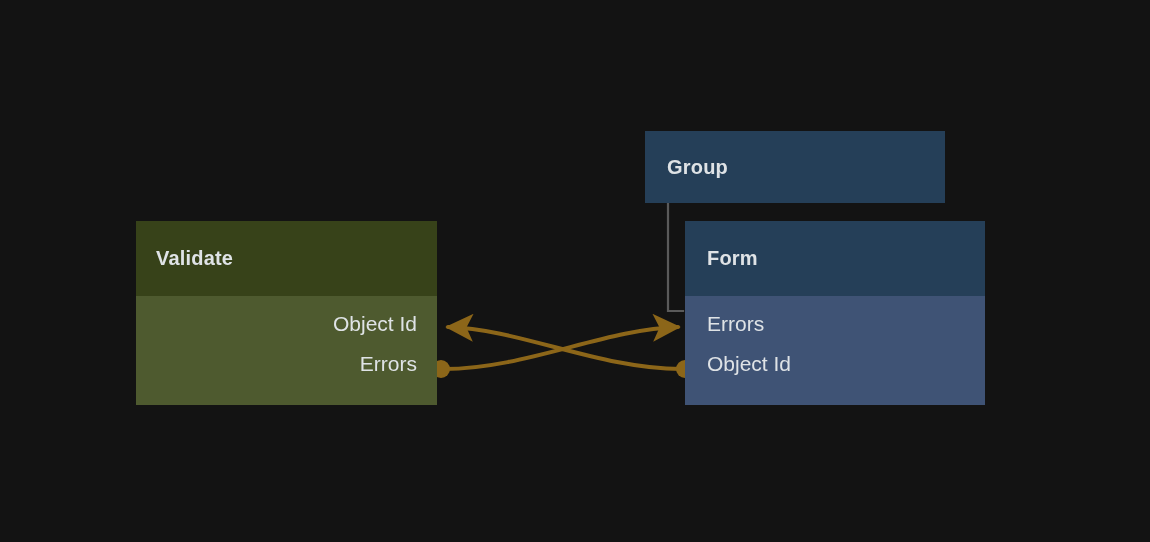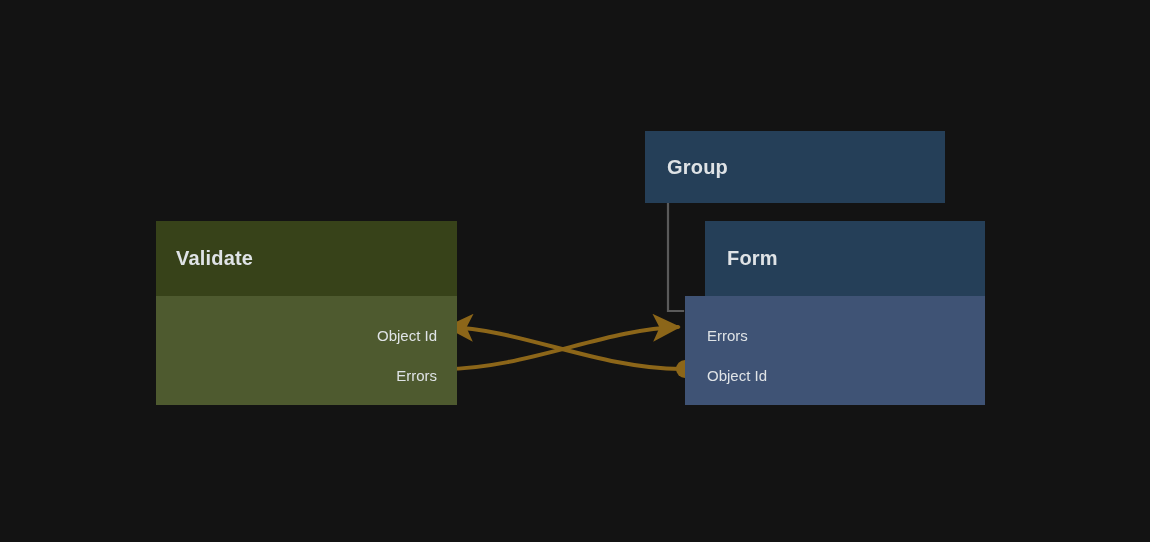--- a/index.html
+++ b/index.html
@@ -41,28 +41,28 @@
     font-weight: bold;
     letter-spacing: 0.2px;
     color: #dfe3e6;
   }
   .node-body {
     box-sizing: border-box;
   }
   .port-row {
     box-sizing: border-box;
     display: flex;
-    align-items: flex-end;
-    font-size: 15px;
+    align-items: center;
+    font-size: 21px;
     color: #dfe3e6;
     height: 40px;
   }
   
   #node-validate {
-    left: 156px;
+    left: 136px;
     top: 221px;
     width: 301px;
     height: 184px;
   }
   #node-validate .node-header {
     height: 75px;
     background: #374219;
     padding-left: 20px;
   }
   #node-validate .node-body {
@@ -91,21 +91,20 @@
   #node-form {
     left: 685px;
     top: 221px;
     width: 300px;
     height: 184px;
   }
   #node-form .node-header {
     height: 75px;
     background: #253f58;
     padding-left: 22px;
-    margin-left: 20px;
   }
   #node-form .node-body {
     height: 109px;
     background: #3f5375;
     padding-top: 8px;
   }
   #node-form .port-row {
     justify-content: flex-start;
     padding-left: 22px;
   }

